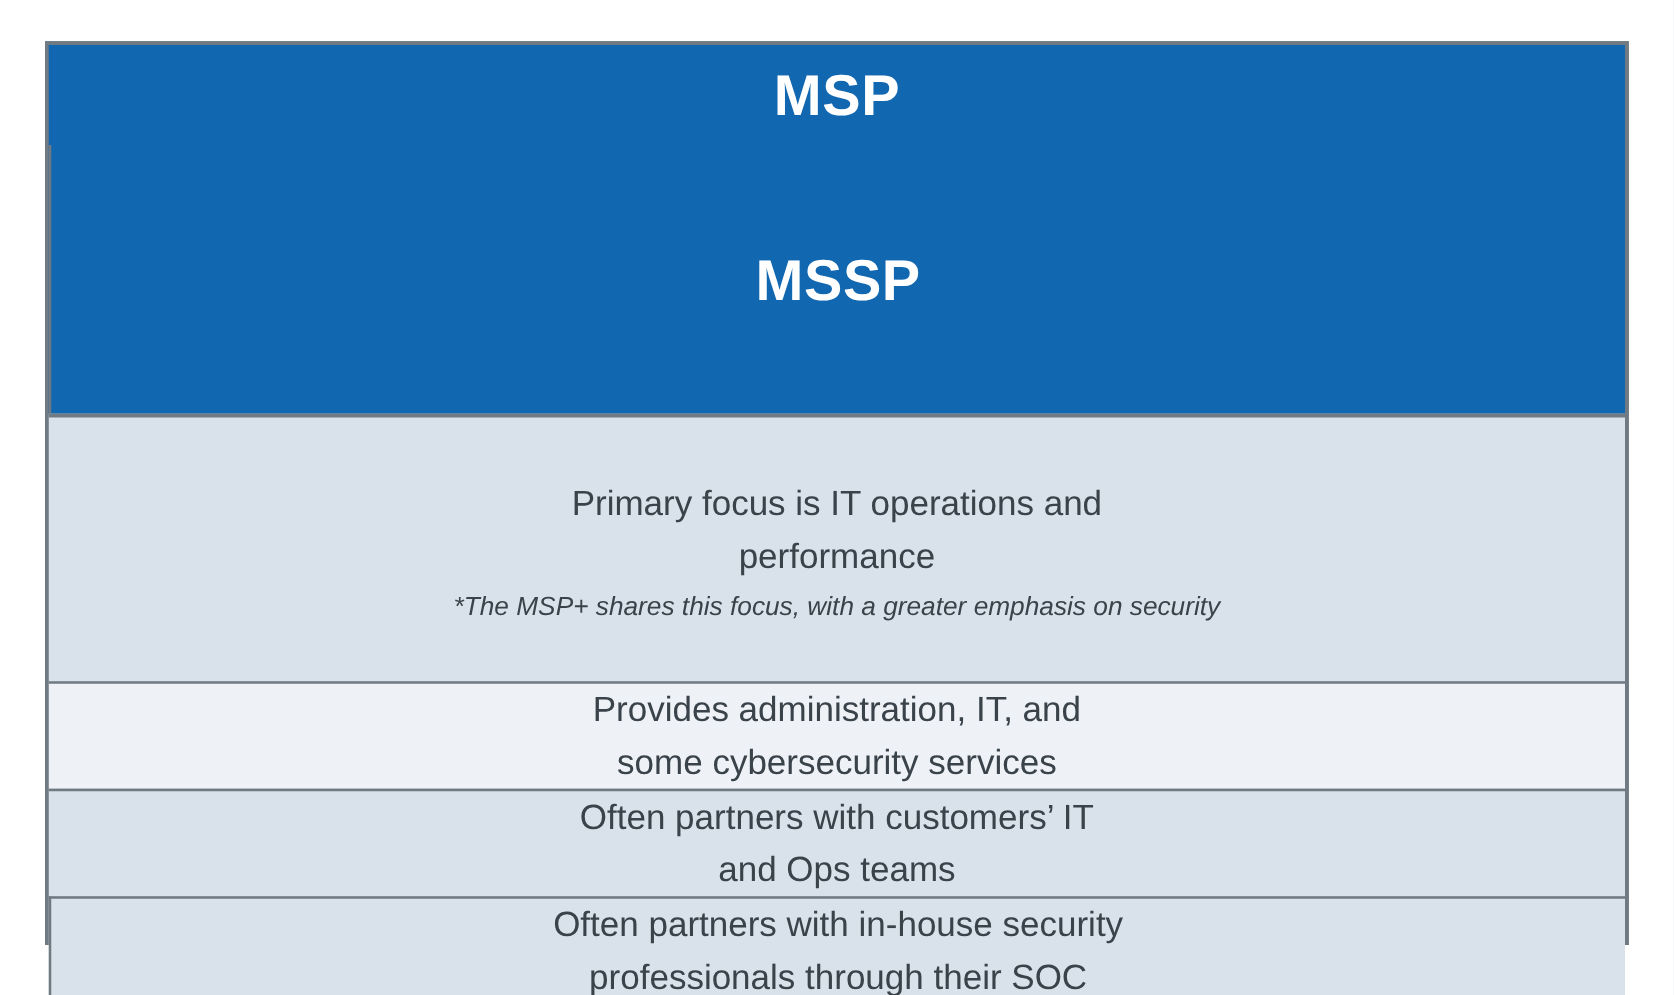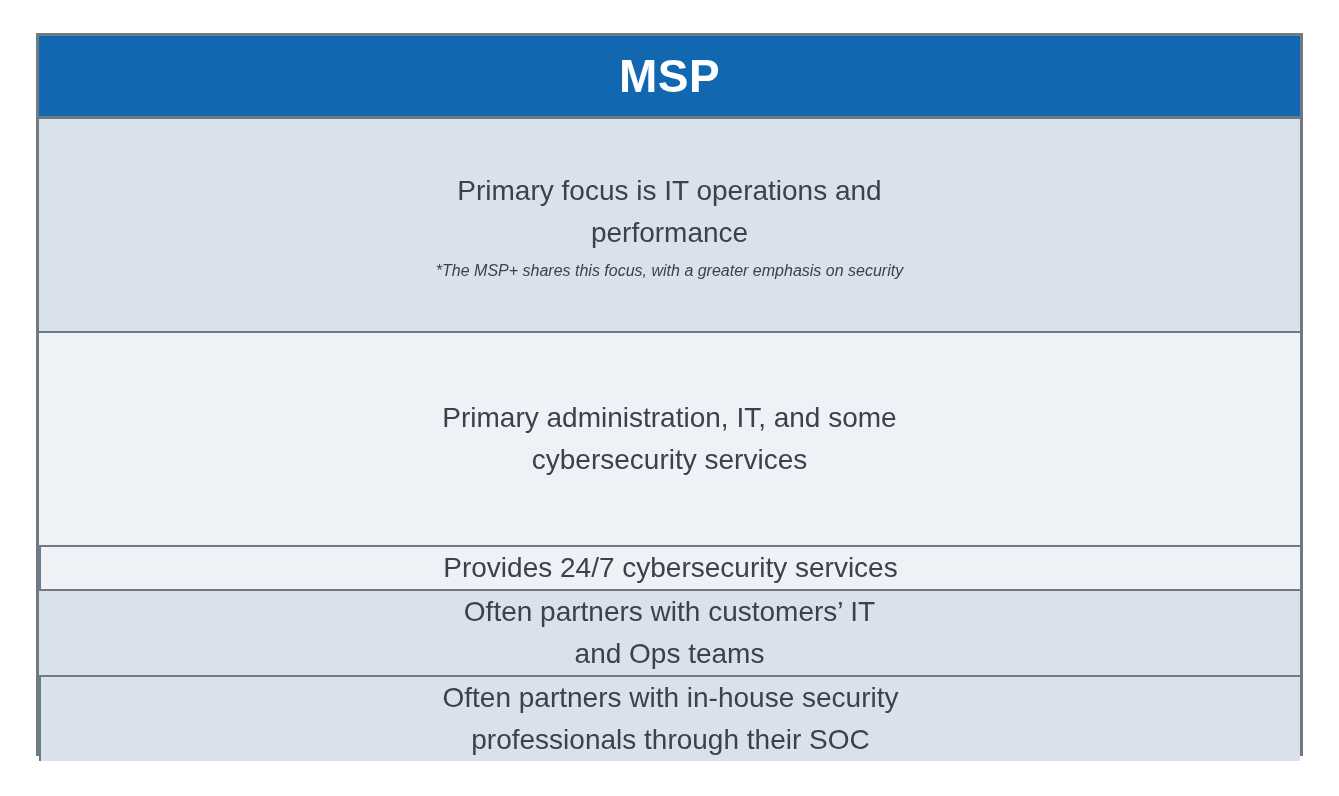--- a/index.html
+++ b/index.html
@@ -50,50 +50,50 @@
   .body-even { background: var(--row-even-bg, #eef2f6); }
 
   .cell-text {
     margin: 0;
     font-size: 28px;
     line-height: 1.5;
     color: var(--text, #3a424a);
   }
   .cell-note {
     margin: 8px 0 0 0;
-    font-size: 16px;
+    font-size: 21px;
     font-style: italic;
     color: var(--text, #3a424a);
     white-space: nowrap;
   }
   
   .w-r1-msp  { max-width: 520px; }
   .w-r2-msp  { max-width: 460px; }
   .w-r3-msp  { max-width: 415px; text-align: center; }
   .w-r3-mssp { max-width: 560px; text-align: center; }
 </style>
 </head>
 <body>
 
 <div class="comparison-table">
 
   <div class="cell header-cell col-left">
     <span>MSP</span>
   </div>
+  <div class="cell header-cell col-right">
+    <span>MSSP</span>
+  </div>
 
   <div class="cell body-odd col-left rowline-thick">
     <p class="cell-text w-r1-msp">Primary focus is IT operations and performance</p>
     <p class="cell-note">*The MSP+ shares this focus, with a greater emphasis on security</p>
   </div>
 
   <div class="cell body-even col-left rowline">
-    <p class="cell-text w-r2-msp">Primary administration, IT, and some cybersecurity services</p>
-  </div>
-  <div class="cell body-even col-right rowline">
-    <p class="cell-text">Provides 24/7 cybersecurity services</p>
+    <p class="cell-text w-r2-msp">Provides administration, IT, and some cybersecurity services</p>
   </div>
 
   <div class="cell body-odd col-left rowline">
     <p class="cell-text w-r3-msp">Often partners with customers’ IT and Ops teams</p>
   </div>
   <div class="cell body-odd col-right rowline">
     <p class="cell-text w-r3-mssp">Often partners with in-house security professionals through their SOC</p>
   </div>
 
 </div>

